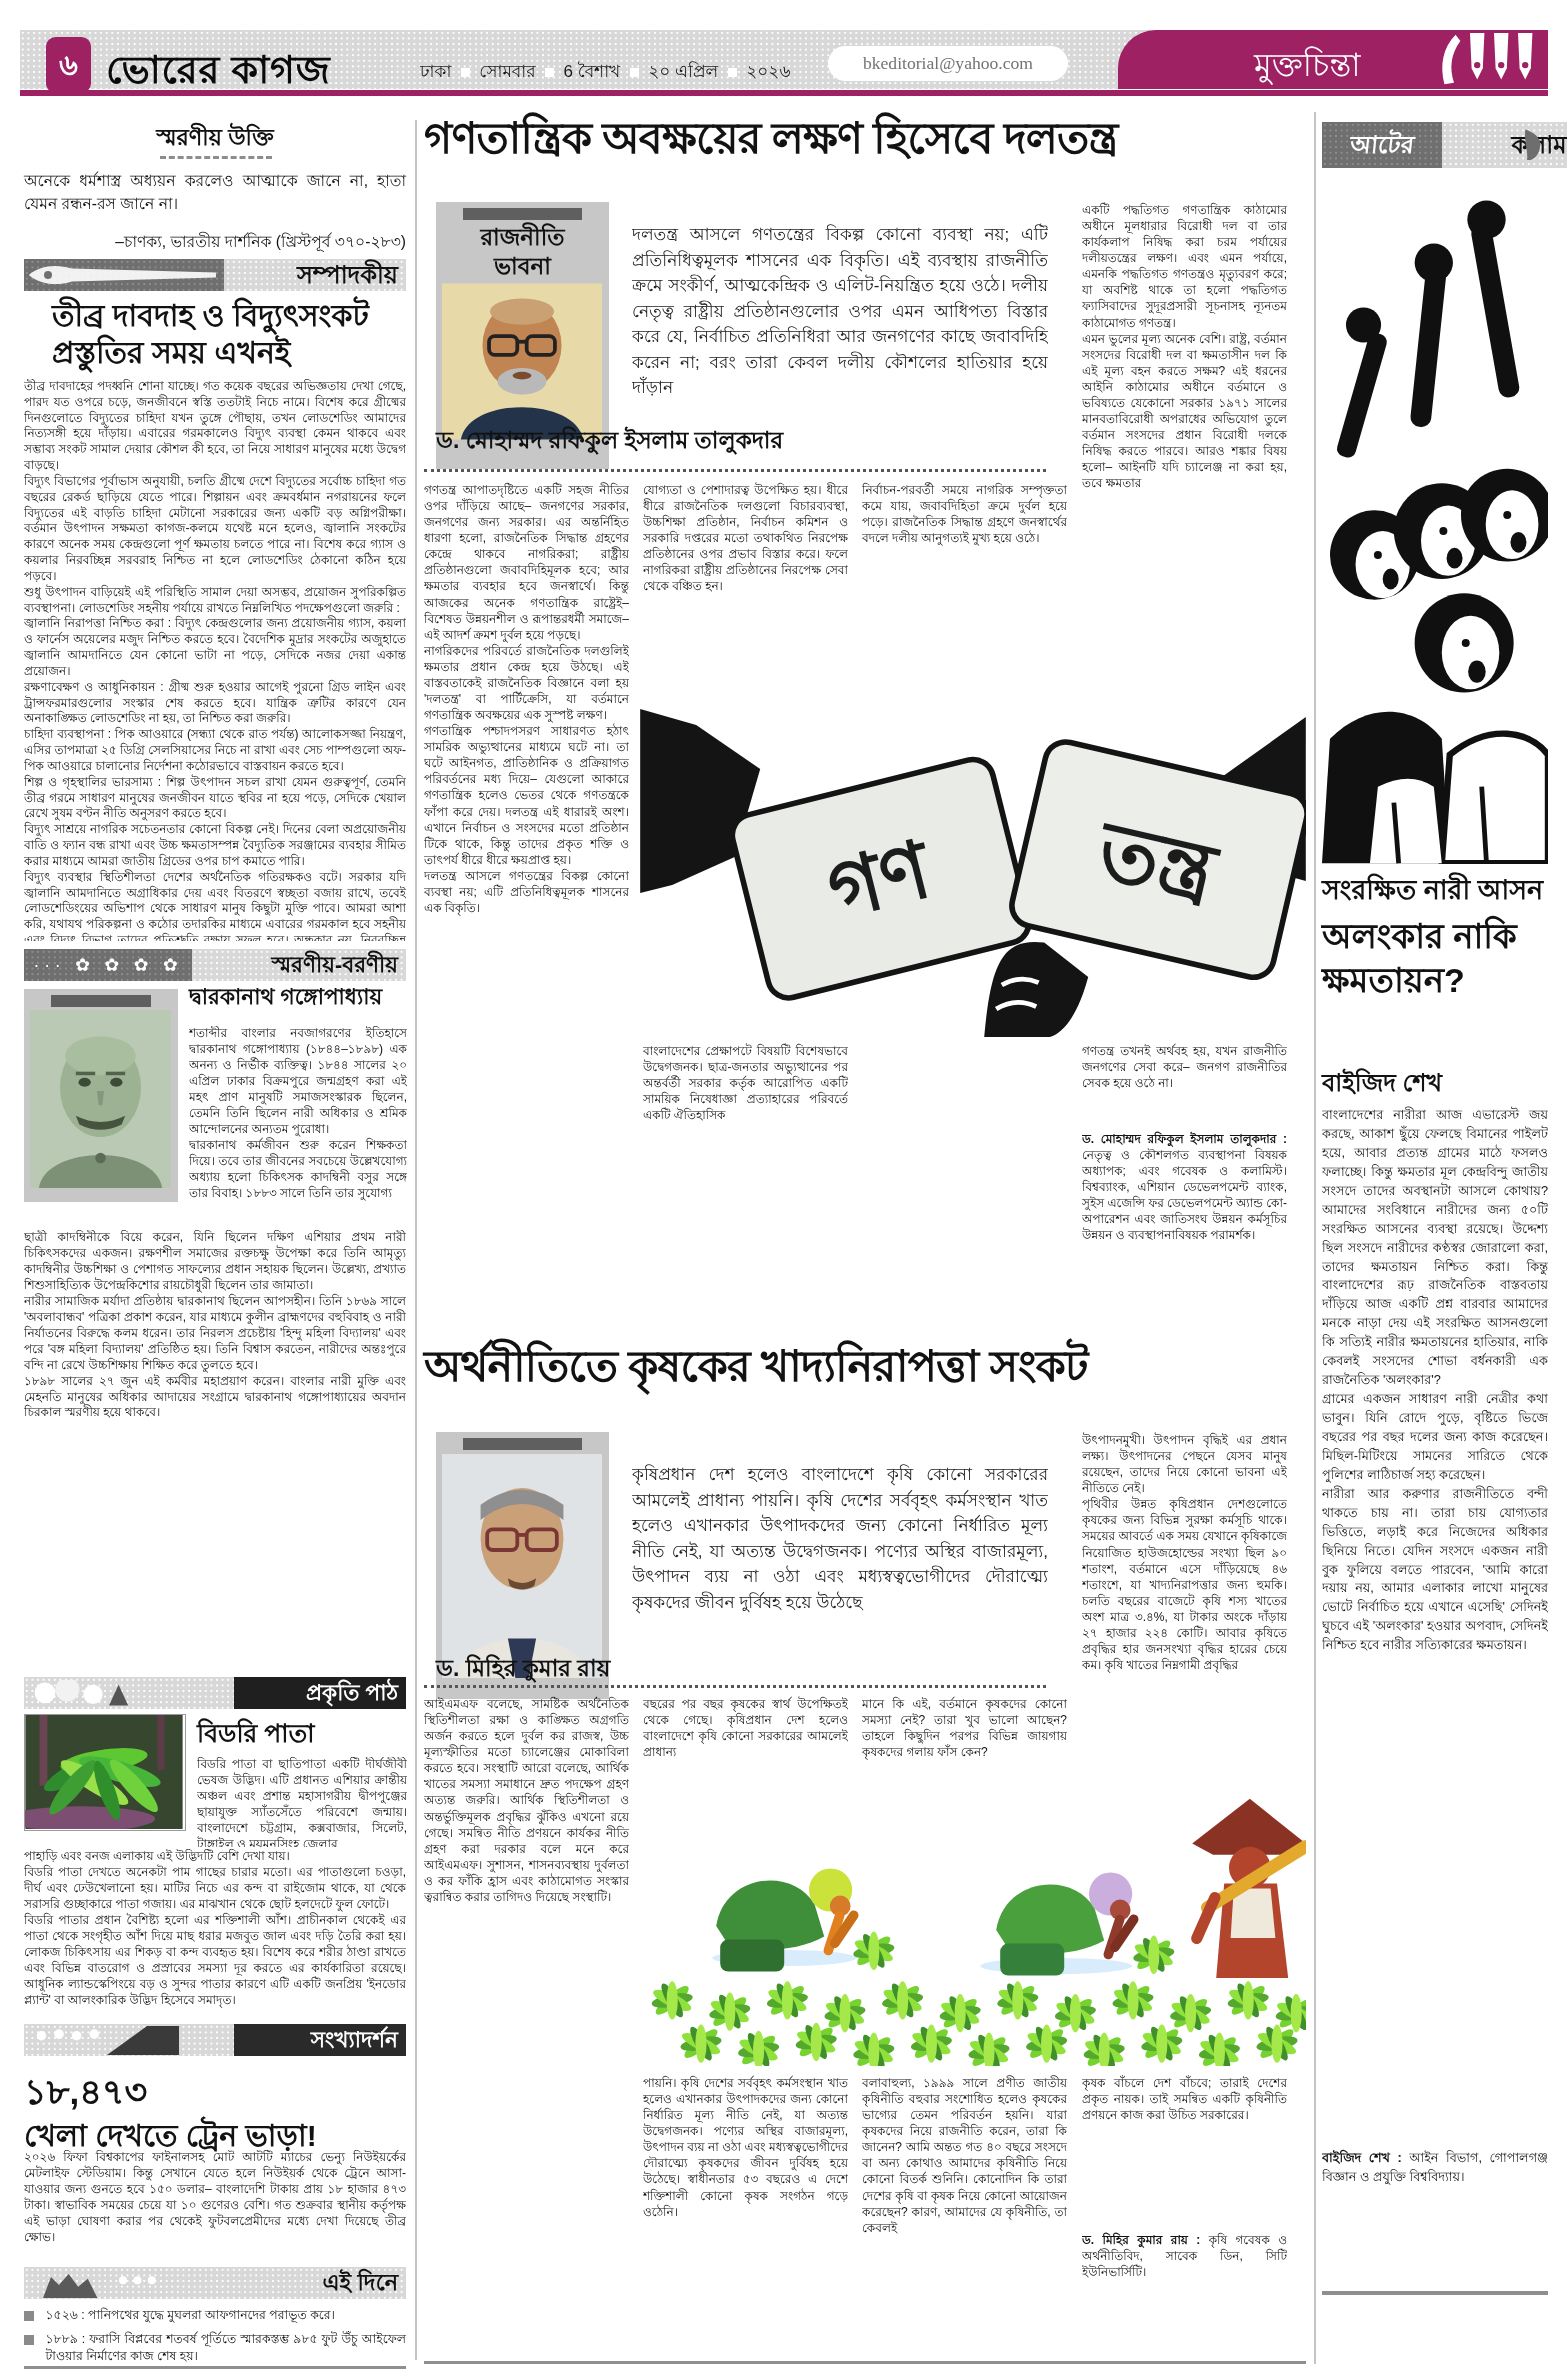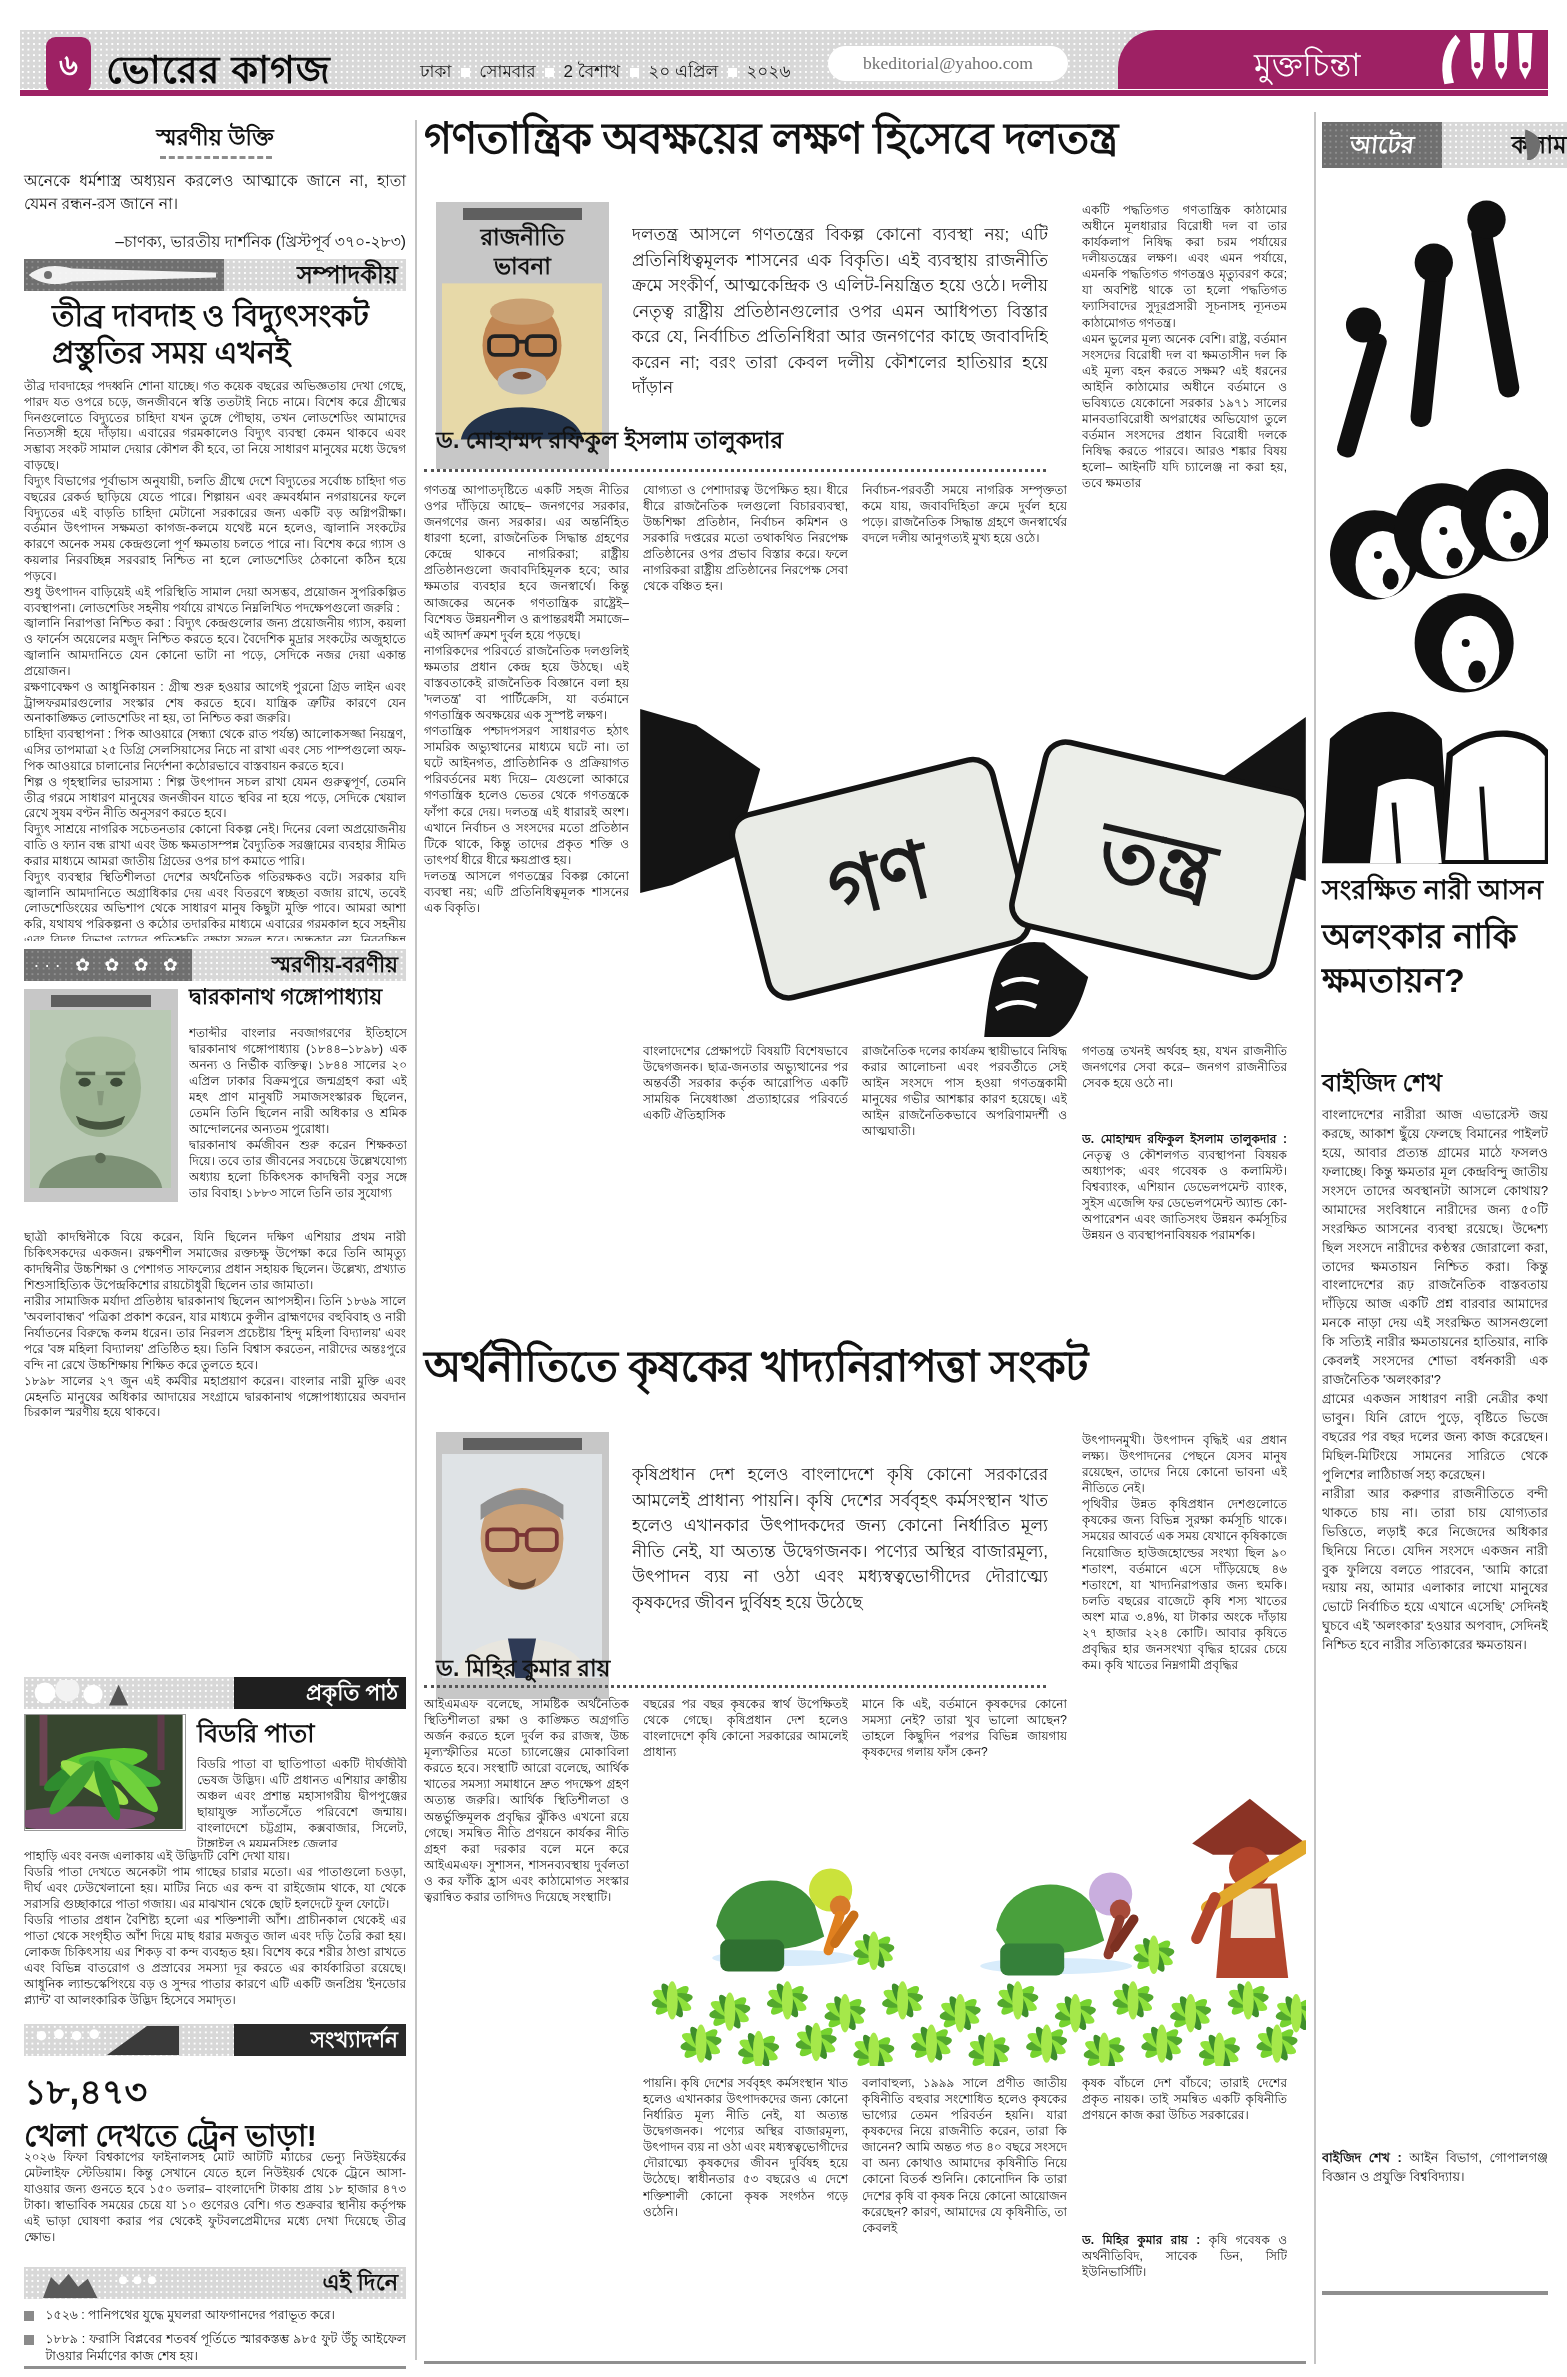--- a/index.html
+++ b/index.html
@@ -33,21 +33,21 @@
 </style>
 </head>
 <body>
 
 <div class="page">
 
   <div class="abs dots" style="left:20px;top:30px;width:1528px;height:59px;"></div>
   <div class="abs magenta" style="left:46px;top:37px;width:45px;height:56px;border-radius:9.6px;color:#fff;font-size:29px;font-weight:bold;line-height:56px;text-align:center;"><span>৬</span></div>
   <div class="abs" style="left:106px;top:40px;font-size:38px;font-weight:900;letter-spacing:0.8px;color:#0a0a0a;">ভোরের কাগজ</div>
   <div class="abs" style="left:420px;top:58px;font-size:17px;color:#1a1a1a;">
-    <span>ঢাকা</span><span class="sq"></span><span>সোমবার</span><span class="sq"></span><span>2 বৈশাখ</span><span class="sq"></span><span>২০ এপ্রিল</span><span class="sq"></span><span>২০২৬</span>
+    <span>ঢাকা</span><span class="sq"></span><span>সোমবার</span><span class="sq"></span><span>6 বৈশাখ</span><span class="sq"></span><span>২০ এপ্রিল</span><span class="sq"></span><span>২০২৬</span>
   </div>
   <div class="abs" style="left:828px;top:46px;width:240px;height:35px;background:#fff;border-radius:17.6px;text-align:center;line-height:35px;font-size:17.6px;font-family:'Liberation Serif','DejaVu Serif',serif;color:#737373;">bkeditorial@yahoo.com</div>
   <div class="abs magenta" style="left:1118px;top:30px;width:430px;height:59px;border-radius:38px 0 0 0;">
     <span class="abs" style="left:136px;top:9.6px;font-size:32px;font-weight:400;color:#ffffff;">মুক্তচিন্তা</span>
     <svg class="abs" style="left:320px;top:3.2px;" width="104" height="53" viewBox="0 0 130 66">
       <g fill="#ffffff">
         <path d="M8,64 C2,40 6,18 22,2 L28,10 C16,26 14,44 20,62 Z"></path>
         <path d="M40,0 L58,0 L56,44 L49,58 L42,44 Z"></path>
           <circle cx="49" cy="40" r="4" fill="#9e2164"></circle>
         <path d="M70,0 L88,0 L86,44 L79,58 L72,44 Z"></path>
@@ -228,21 +228,20 @@
         <rect x="480" y="90" width="335" height="235" rx="26" fill="#eceee9" stroke="#141414" stroke-width="7"></rect>
         <text x="645" y="245" font-size="100" font-weight="bold" fill="#1c1c1c" text-anchor="middle">তন্ত্র</text>
       </g>
       <path d="M430,430 C438,340 452,305 505,312 L560,355 C548,400 530,425 512,430 Z" fill="#141414"></path>
       <path d="M445,395 Q470,380 495,392" stroke="#ffffff" stroke-width="6" fill="none"></path>
       <path d="M452,365 Q475,352 498,362" stroke="#ffffff" stroke-width="6" fill="none"></path>
     </svg>
   </div>
 
   <div class="abs j pre bodytxt hid" style="left:643px;top:1043px;width:205px;height:190px;">বাংলাদেশের প্রেক্ষাপটে বিষয়টি বিশেষভাবে উদ্বেগজনক। ছাত্র-জনতার অভ্যুত্থানের পর অন্তর্বর্তী সরকার কর্তৃক আরোপিত একটি সাময়িক নিষেধাজ্ঞা প্রত্যাহারের পরিবর্তে একটি ঐতিহাসিক</div>
-  <div class="abs j pre bodytxt hid" style="left:862px;top:1043px;width:205px;height:190px;">রাজনৈতিক দলের কার্যক্রম স্থায়ীভাবে নিষিদ্ধ করার আলোচনা এবং পরবর্তীতে সেই আইন সংসদে পাস হওয়া গণতন্ত্রকামী মানুষের গভীর আশঙ্কার কারণ হয়েছে। এই আইন রাজনৈতিকভাবে অপরিণামদর্শী ও আত্মঘাতী।</div>
   <div class="abs j pre bodytxt hid" style="left:1082px;top:1043px;width:205px;height:86px;">গণতন্ত্র তখনই অর্থবহ হয়, যখন রাজনীতি জনগণের সেবা করে– জনগণ রাজনীতির সেবক হয়ে ওঠে না।</div>
   <div class="abs headline-xl" style="left:424px;top:1342px;width:882px;">অর্থনীতিতে কৃষকের খাদ্যনিরাপত্তা সংকট</div>
 
   <div class="abs j bodytxt hid" style="left:1082px;top:1131px;width:205px;height:117px;">
     <span class="credit-name">ড. মোহাম্মদ রফিকুল ইসলাম তালুকদার :</span>
     <span>নেতৃত্ব ও কৌশলগত ব্যবস্থাপনা বিষয়ক অধ্যাপক; এবং গবেষক ও কলামিস্ট। বিশ্বব্যাংক, এশিয়ান ডেভেলপমেন্ট ব্যাংক, সুইস এজেন্সি ফর ডেভেলপমেন্ট অ্যান্ড কো-অপারেশন এবং জাতিসংঘ উন্নয়ন কর্মসূচির উন্নয়ন ও ব্যবস্থাপনাবিষয়ক পরামর্শক।</span>
   </div>
 
   <div class="abs photo-frame" style="left:436px;top:1432px;width:173px;height:267px;">
     <div class="bar"></div>

